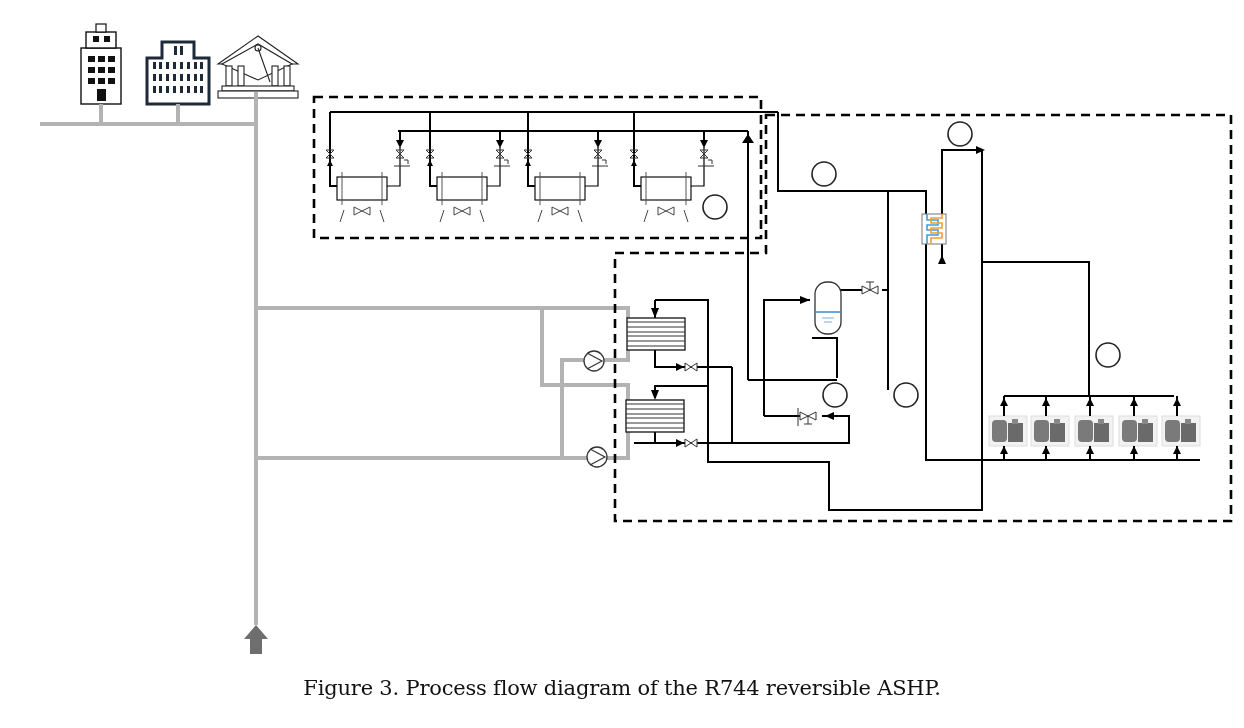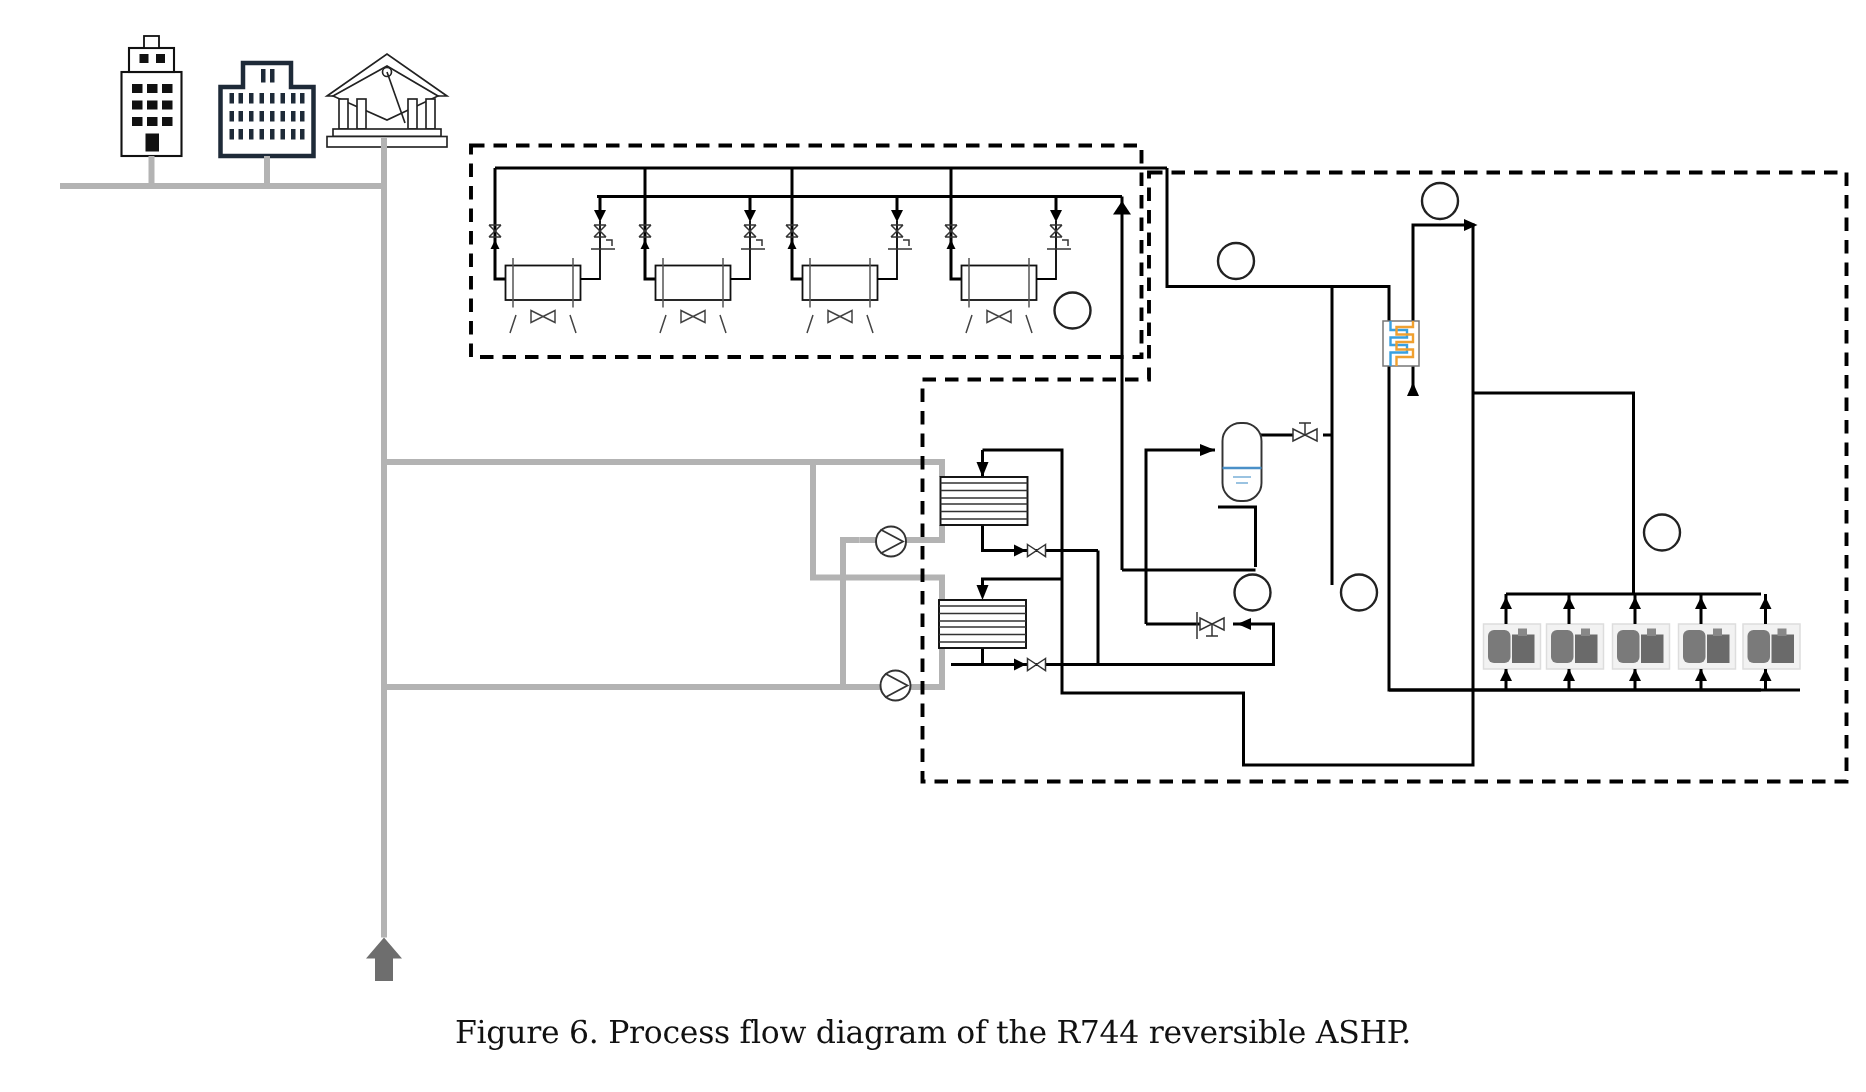--- a/index.html
+++ b/index.html
@@ -311,13 +311,13 @@
   <g>
     <circle class="circ" cx="715" cy="207" r="12"></circle>
     <circle class="circ" cx="824" cy="174" r="12"></circle>
     <circle class="circ" cx="960" cy="134" r="12"></circle>
     <circle class="circ" cx="835" cy="395" r="12"></circle>
     <circle class="circ" cx="906" cy="395" r="12"></circle>
     <circle class="circ" cx="1108" cy="355" r="12"></circle>
   </g>
 </svg>
 
-<div class="caption">Figure 6. Process flow diagram of the R744 reversible ASHP.</div>
+<div class="caption">Figure 3. Process flow diagram of the R744 reversible ASHP.</div>
 
 </body></html>

